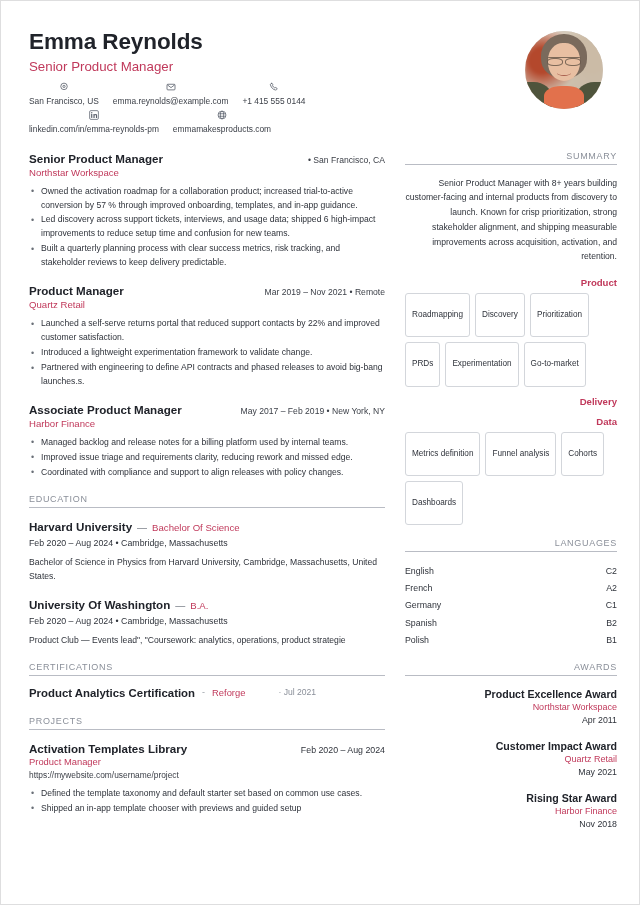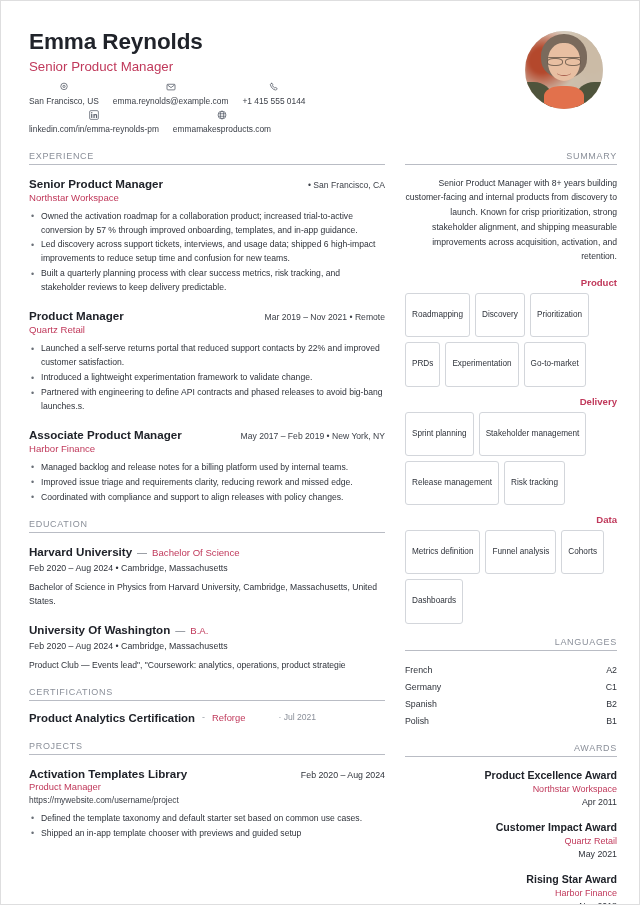--- a/index.html
+++ b/index.html
@@ -420,21 +420,20 @@
         <div class="glasses"></div>
         <div class="smile"></div>
       </div>
     </div>
 
     <div class="cols">
 
       <div class="col-left">
 
         <div class="sec">
-          <div class="sec-head">EXPERIENCE</div>
           <div id="exp-list">
               <div class="entry">
                 <div class="entry-top">
                   <div class="entry-role">Senior Product Manager</div>
                   <div class="entry-meta">• San Francisco, CA</div>
                 </div>
                 <div class="entry-org">Northstar Workspace</div>
                 <ul class="bullets">
                   <li>Owned the activation roadmap for a collaboration product; increased trial-to-active conversion by 57 % through improved onboarding, templates, and in-app guidance.</li>
                   <li>Led discovery across support tickets, interviews, and usage data; shipped 6 high-impact improvements to reduce setup time and confusion for new teams.</li>
@@ -539,43 +538,41 @@
                   <span class="chip">Roadmapping</span>
                   <span class="chip">Discovery</span>
                   <span class="chip">Prioritization</span>
                   <span class="chip">PRDs</span>
                   <span class="chip">Experimentation</span>
                   <span class="chip">Go-to-market</span>
                 </div>
               </div>
               <div class="skill-group">
                 <div class="skill-cat">Delivery</div>
-                <div class="chips">
-                  <span class="chip">Sprint planning</span>
-                  <span class="chip">Stakeholder management</span>
-                  <span class="chip">Release management</span>
-                  <span class="chip">Risk tracking</span>
-                </div>
               </div>
               <div class="skill-group">
                 <div class="skill-cat">Data</div>
                 <div class="chips">
                   <span class="chip">Metrics definition</span>
                   <span class="chip">Funnel analysis</span>
                   <span class="chip">Cohorts</span>
                   <span class="chip">Dashboards</span>
                 </div>
               </div>
             </div>
         </div>
 
         <div class="sec-right">
           <div class="sec-head">LANGUAGES</div>
           <div id="lang-list">
               <div class="lang-row">
+                <span>English</span>
+                <span>C2</span>
+              </div>
+              <div class="lang-row">
                 <span>French</span>
                 <span>A2</span>
               </div>
               <div class="lang-row">
                 <span>Germany</span>
                 <span>C1</span>
               </div>
               <div class="lang-row">
                 <span>Spanish</span>
                 <span>B2</span>

